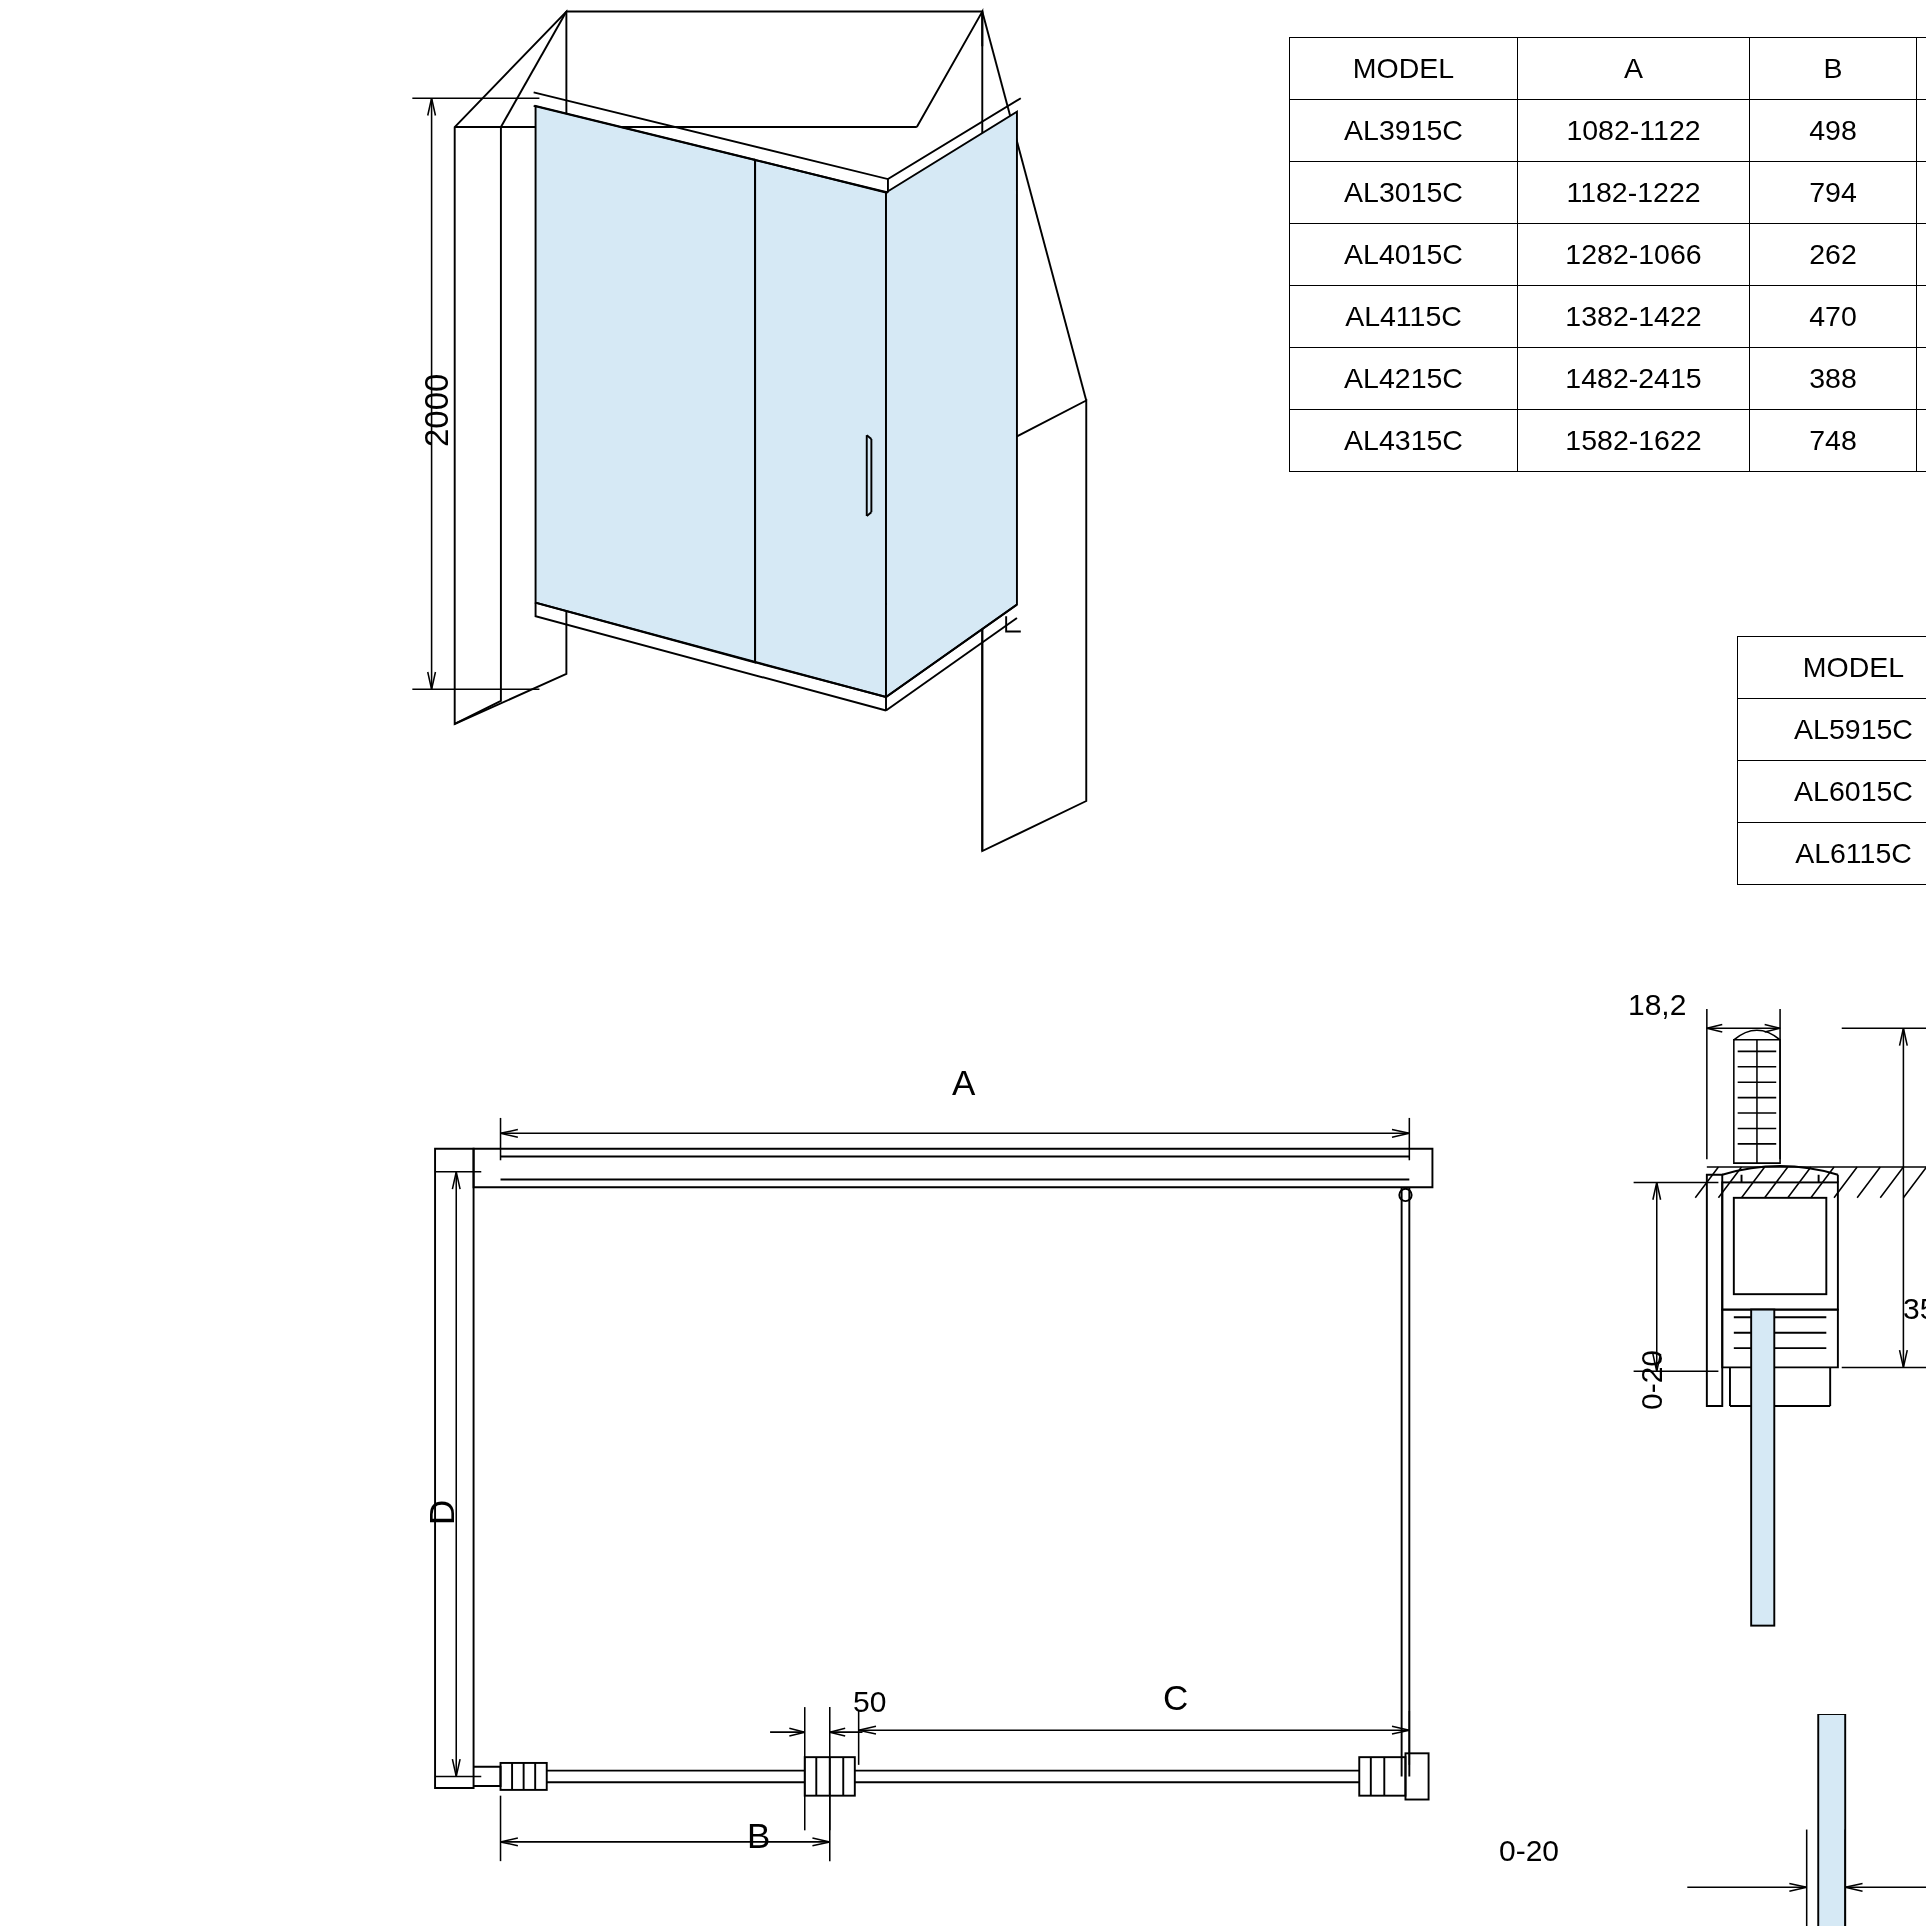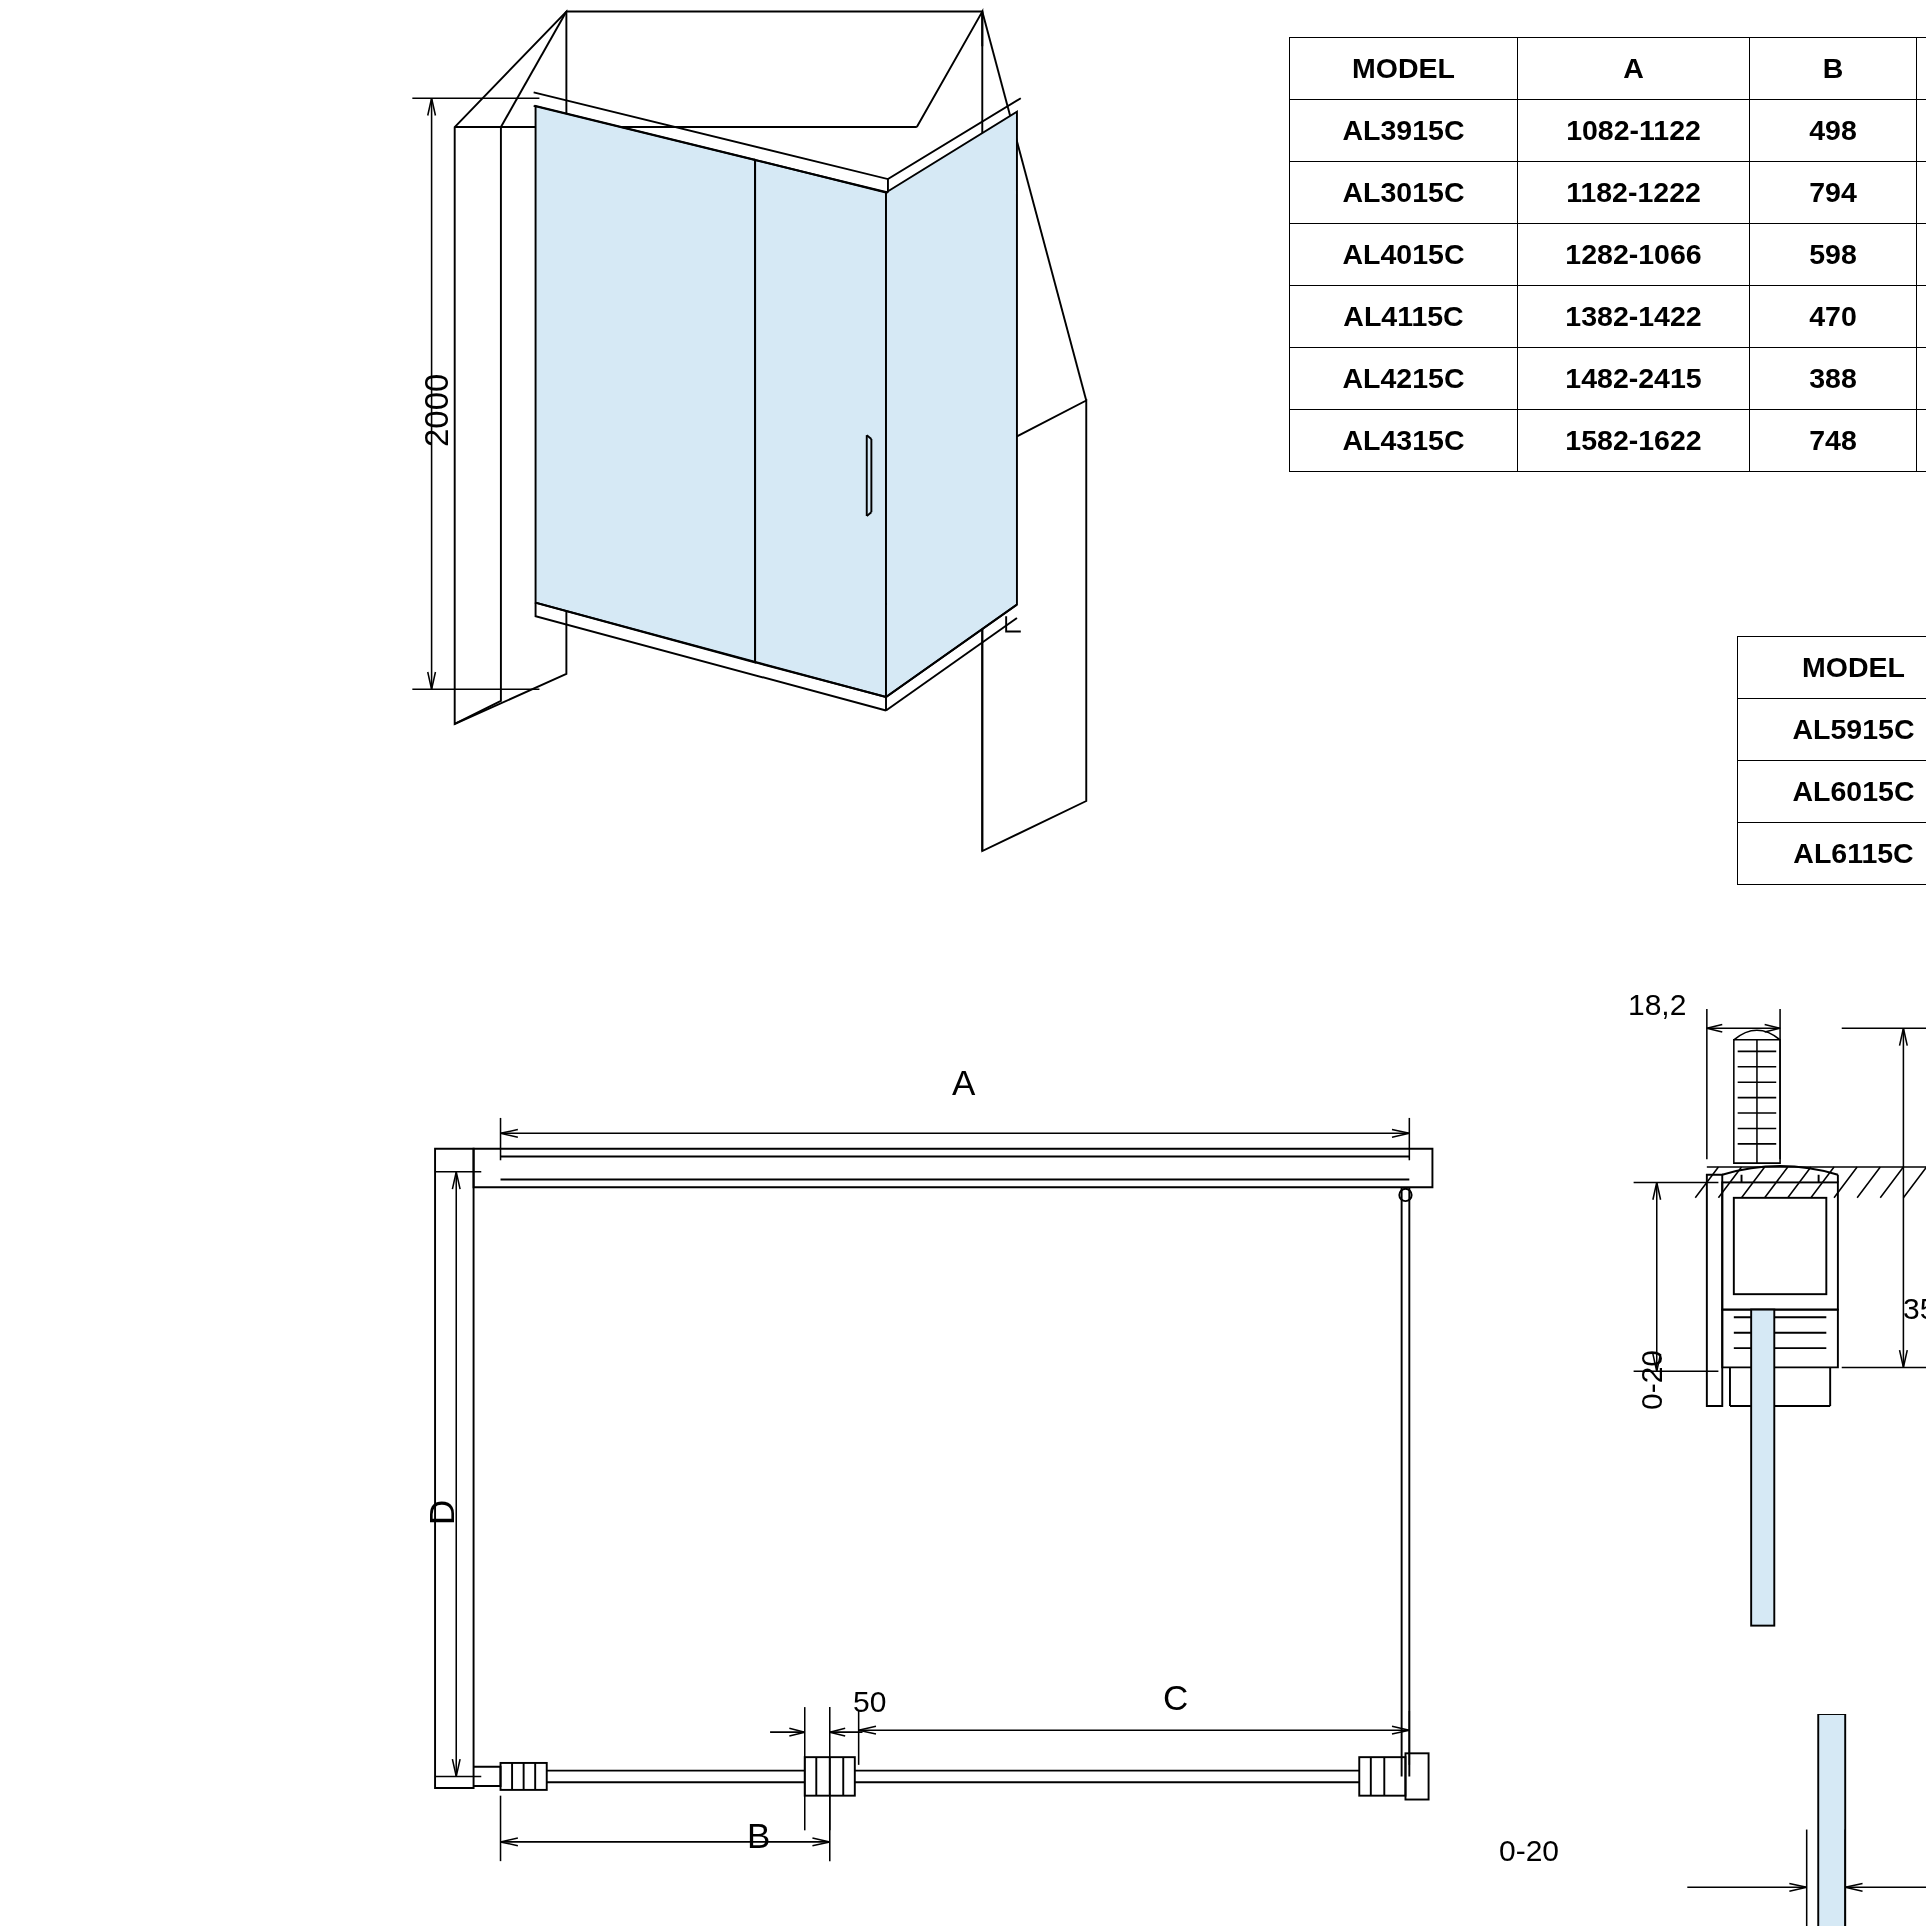--- a/index.html
+++ b/index.html
@@ -25,21 +25,21 @@
   
   .spec-table {
     position: absolute;
     border-collapse: collapse;
     font-size: 28.5px;
     background: #fff;
   }
   .spec-table td, .spec-table th {
     border: 1.5px solid #000;
     text-align: center;
-    font-weight: bold;
+    font-weight: normal;
     padding: 0;
     white-space: nowrap;
   }
   #table-abc {
     left: 1289px;
     top: 37px;
   }
   #table-abc th, #table-abc td { height: 61px; }
   #table-abc .c-model { width: 227px; }
   #table-abc .c-a { width: 231px; }
@@ -92,21 +92,21 @@
       </tr>
       <tr>
         <td>AL3015C</td>
         <td>1182-1222</td>
         <td>794</td>
         <td>475</td>
       </tr>
       <tr>
         <td>AL4015C</td>
         <td>1282-1066</td>
-        <td>598</td>
+        <td>262</td>
         <td>525</td>
       </tr>
       <tr>
         <td>AL4115C</td>
         <td>1382-1422</td>
         <td>470</td>
         <td>575</td>
       </tr>
       <tr>
         <td>AL4215C</td>

